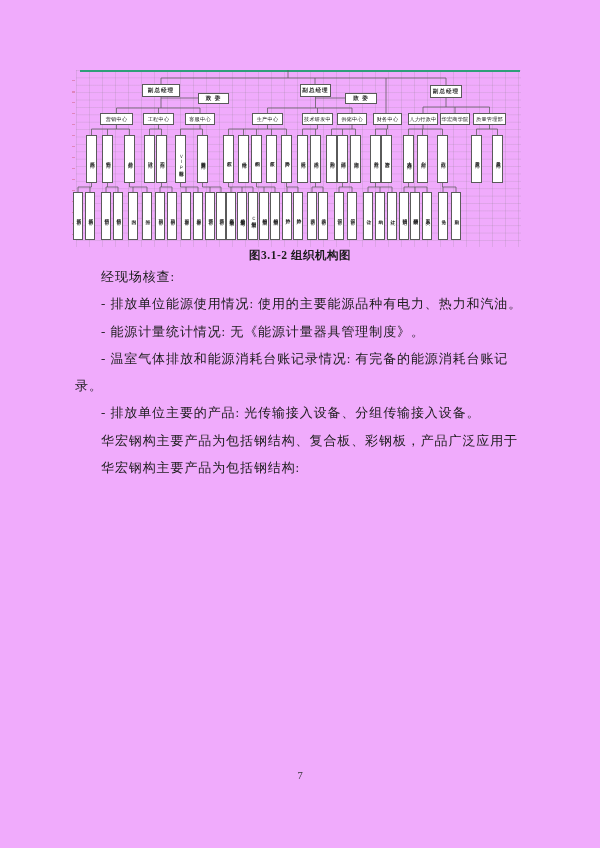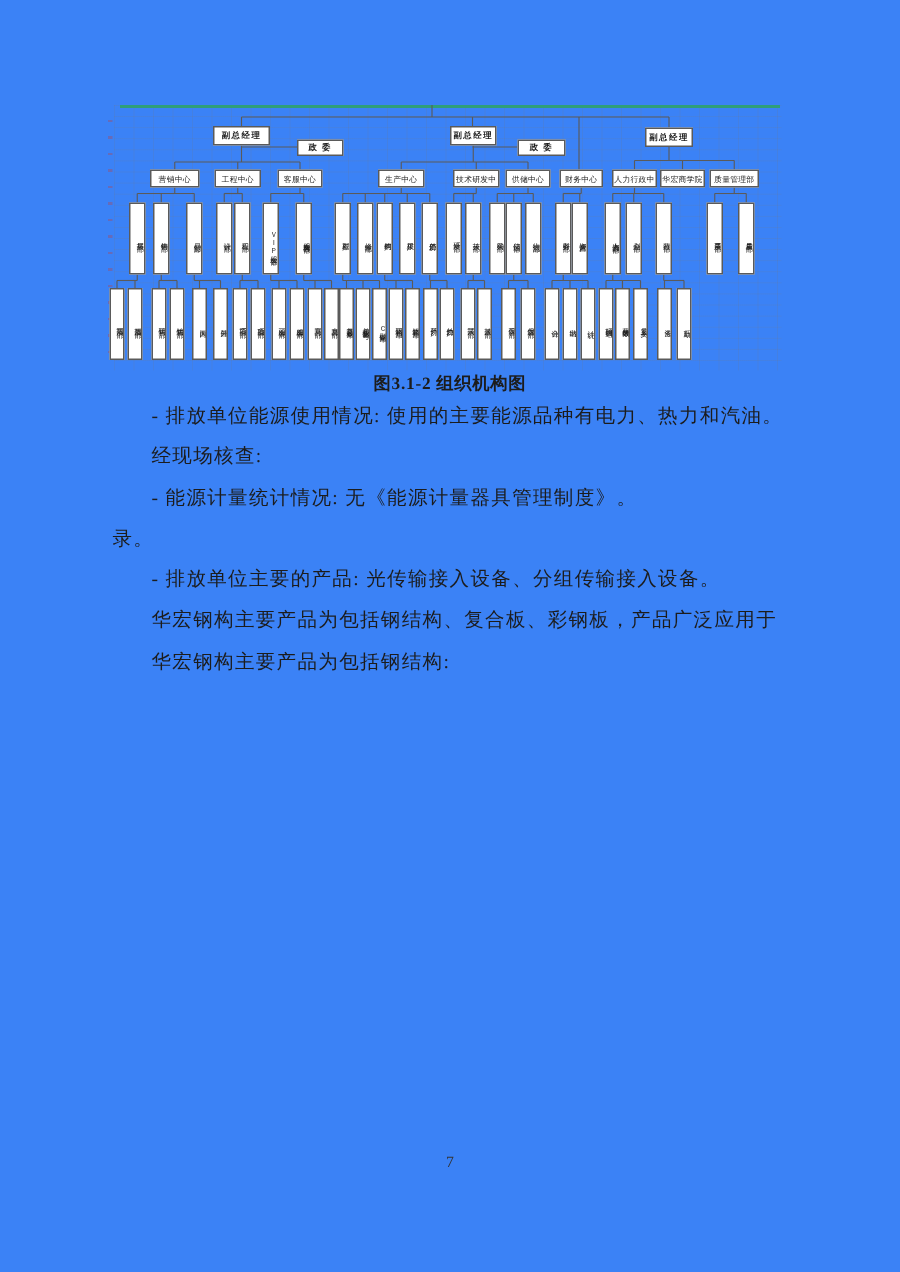--- a/index.html
+++ b/index.html
@@ -1,17 +1,17 @@
 <!DOCTYPE html>
 <html><head>
 <meta charset="utf-8">
 <style>
   html,body{margin:0;padding:0;background:#ffffff;}
   #page{
-    position:relative;width:600px;height:848px;background:#3b82f6;overflow:hidden;
+    position:relative;width:600px;height:848px;background:#f0abfc;overflow:hidden;
     font-family:"Liberation Serif","DejaVu Serif",serif;color:#1c1c1c;
   }
   
   #figure-area{position:absolute;left:0;top:0;width:600px;height:250px;}
   #grid-bg{
     position:absolute;left:76px;top:70px;width:445px;height:177px;
     background-image:
       linear-gradient(to right, rgba(120,120,120,0.16) 0.8px, transparent 0.8px),
       linear-gradient(to bottom, rgba(120,120,120,0.16) 0.8px, transparent 0.8px);
     background-size:13px 7.4px;
@@ -255,23 +255,24 @@
         <div class="obox vert" style="left: 410px; top: 192px; width: 10px; height: 48px;">薪酬绩效</div>
         <div class="obox vert" style="left: 422px; top: 192px; width: 10px; height: 48px;">员工关系</div>
         <div class="obox vert" style="left: 438px; top: 192px; width: 10px; height: 48px;">法务</div>
         <div class="obox vert" style="left: 451px; top: 192px; width: 10px; height: 48px;">后勤</div>
       </div>
   </div>
 
   <div id="figure-caption">图3.1-2 组织机构图</div>
 
   <div id="body-text">
+      <div class="bline ind">经现场核查:</div>
       <div class="bline ind">- 排放单位能源使用情况: 使用的主要能源品种有电力、热力和汽油。</div>
-      <div class="bline ind">经现场核查:</div>
       <div class="bline ind">- 能源计量统计情况: 无《能源计量器具管理制度》。</div>
+      <div class="bline ind">- 温室气体排放和能源消耗台账记录情况: 有完备的能源消耗台账记</div>
       <div class="bline">录。</div>
       <div class="bline ind">- 排放单位主要的产品: 光传输接入设备、分组传输接入设备。</div>
       <div class="bline ind">华宏钢构主要产品为包括钢结构、复合板、彩钢板，产品广泛应用于</div>
       <div class="bline ind">华宏钢构主要产品为包括钢结构:</div>
     </div>
 
   <div id="page-number">7</div>
 
 </div>
 

